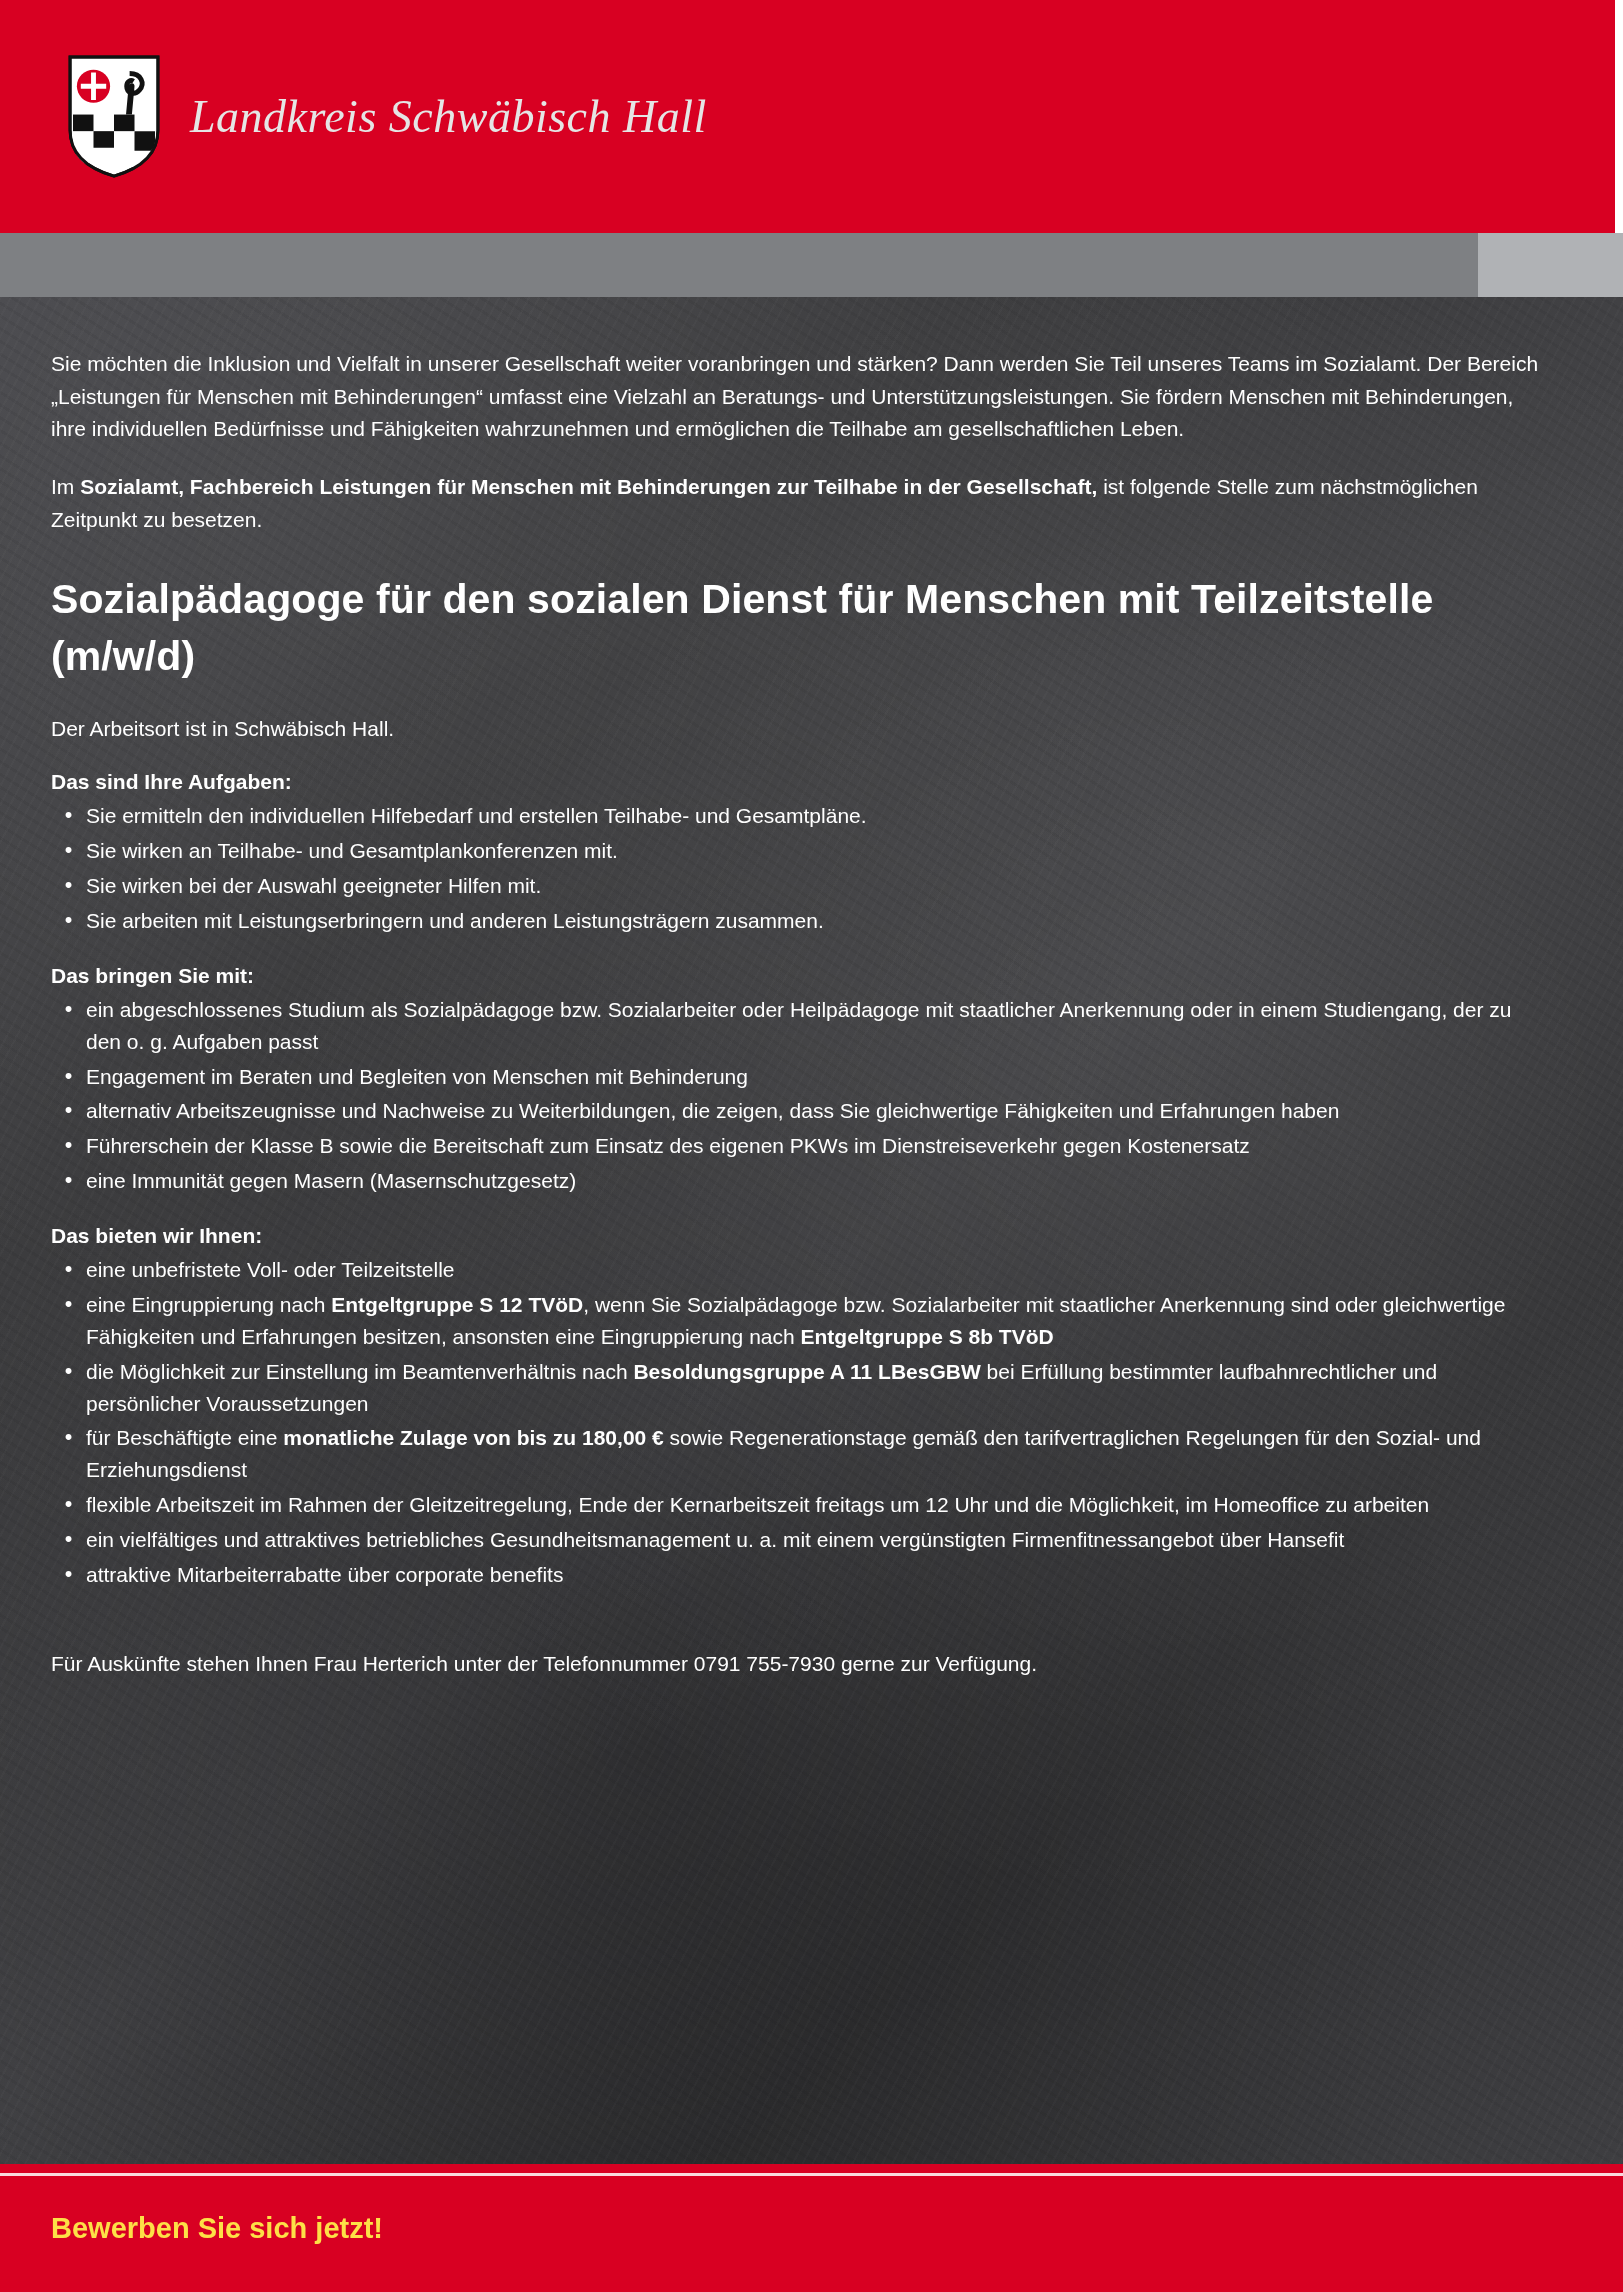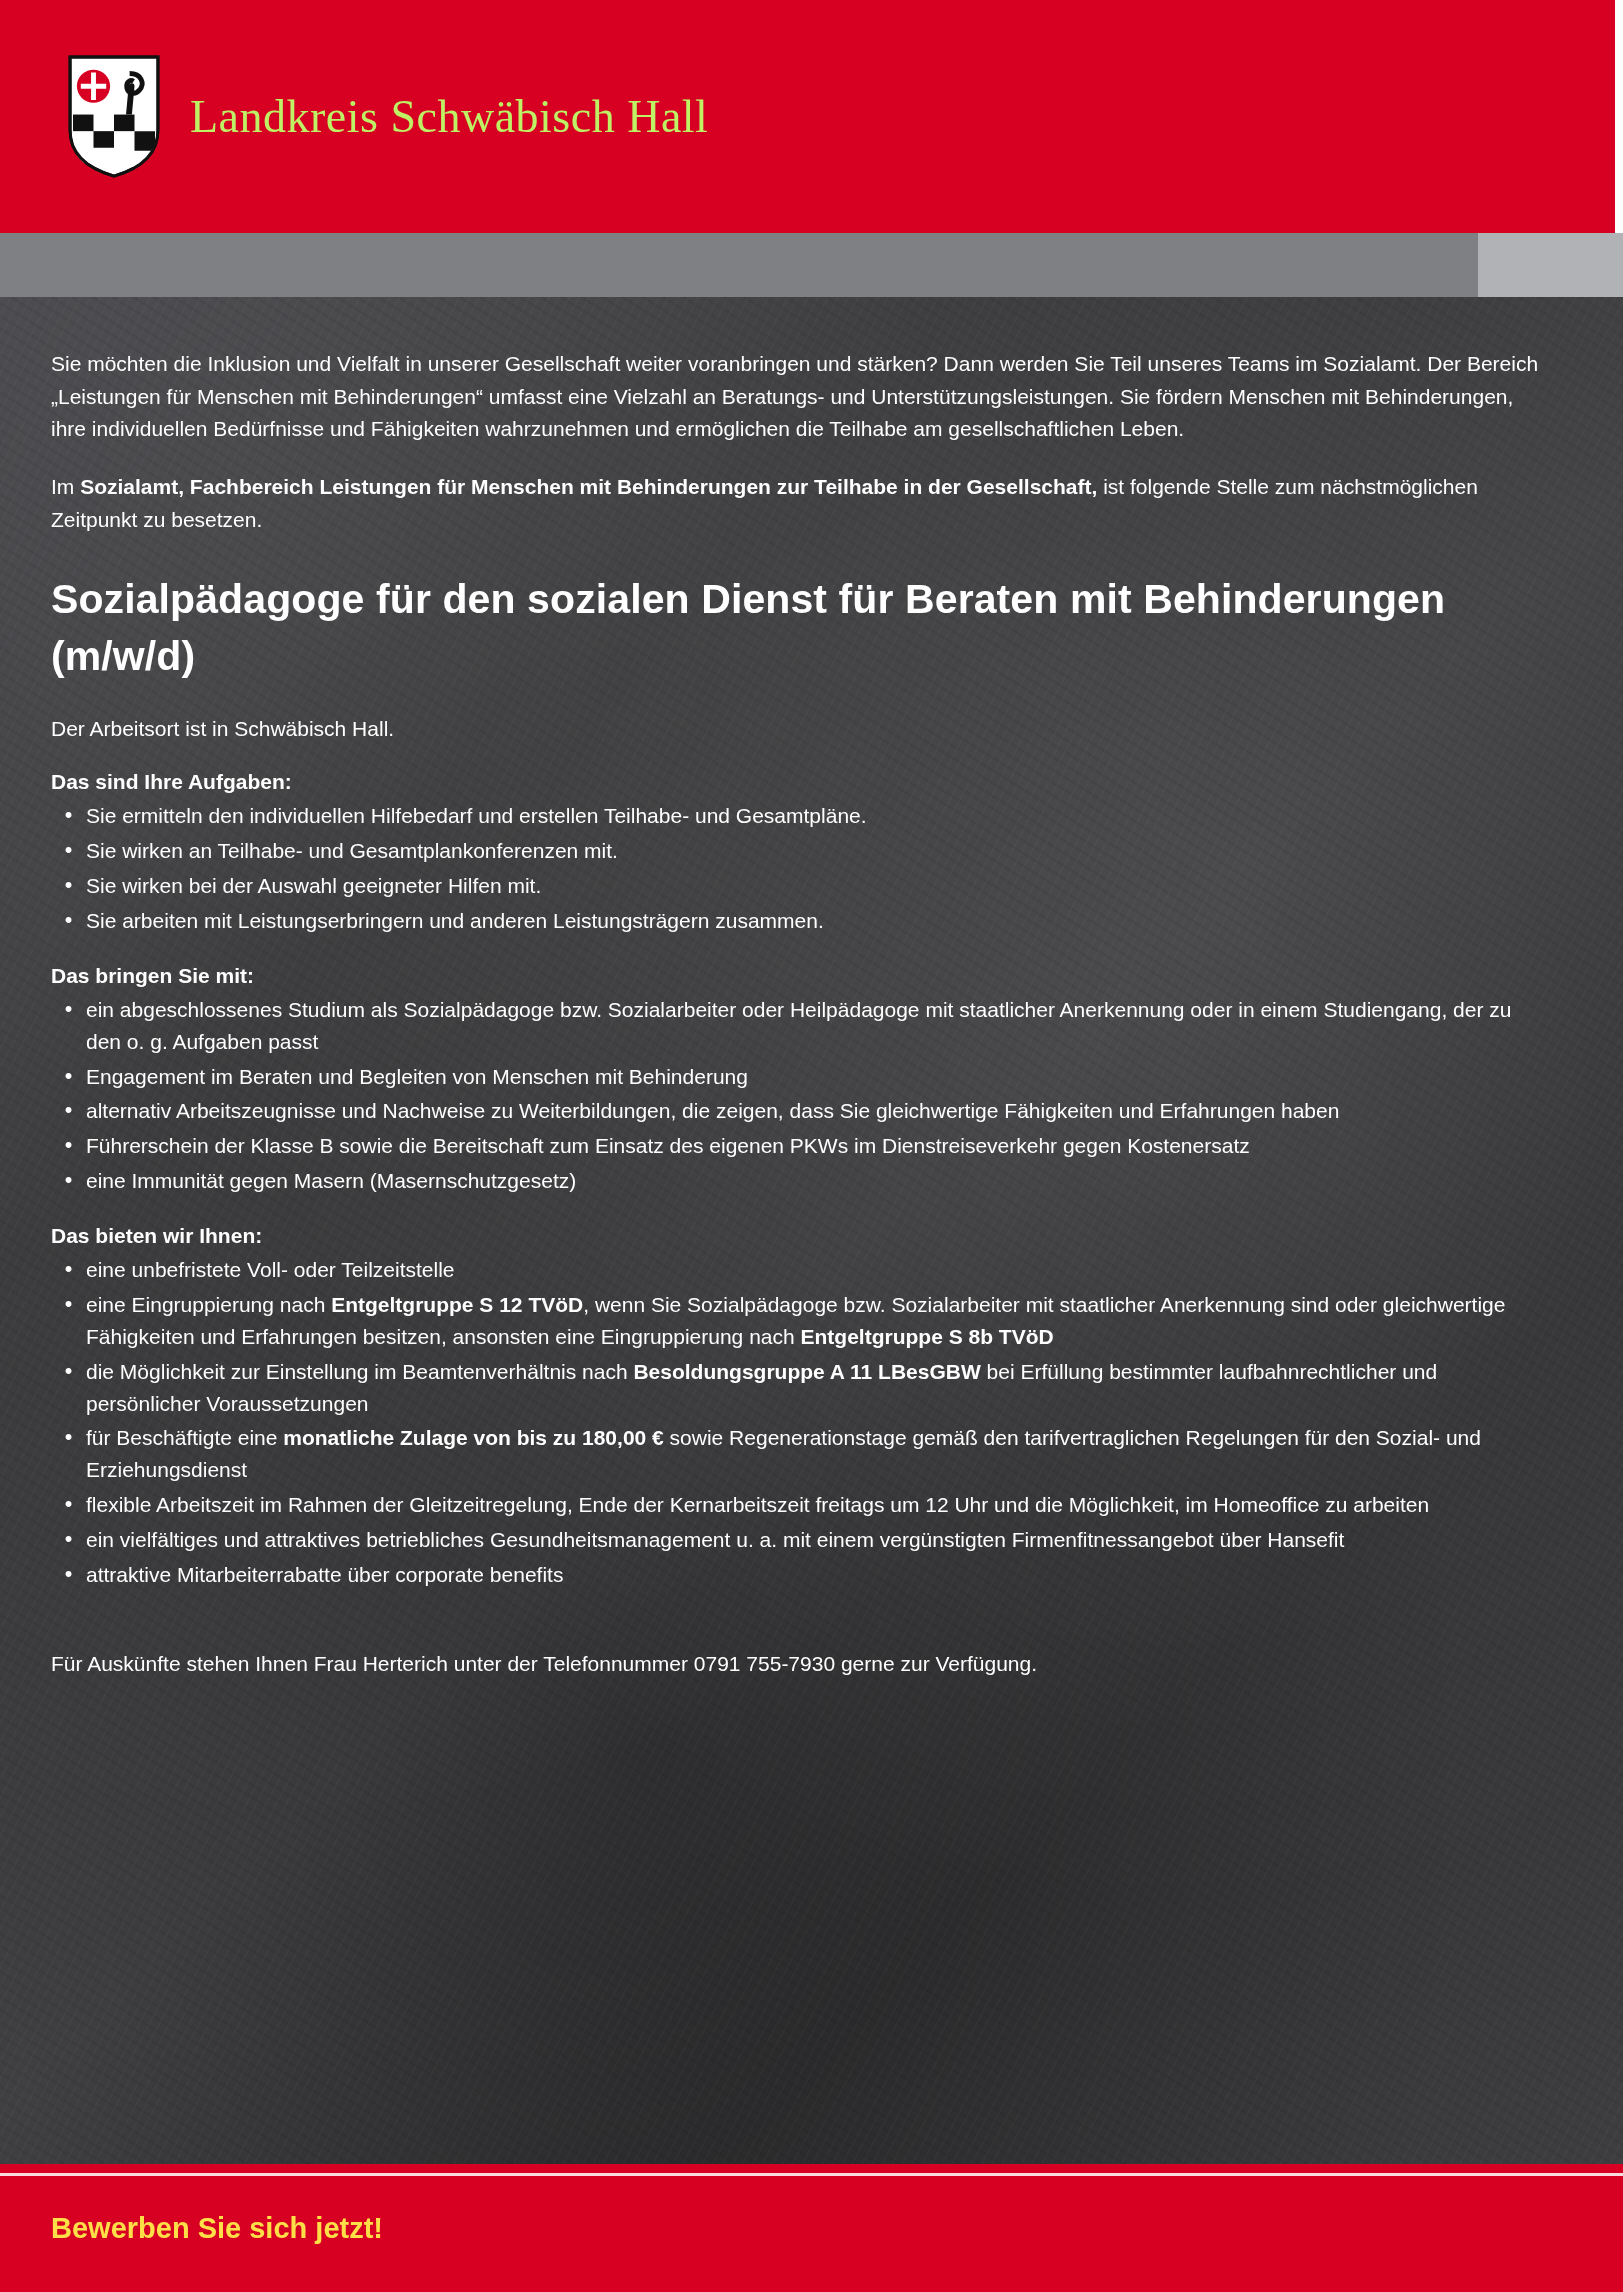--- a/index.html
+++ b/index.html
@@ -40,25 +40,26 @@
   }
   .crest {
     width: 94px;
     height: 125px;
     position: relative;
     margin-right: 29px;
     flex: 0 0 auto;
   }
   .crest svg { display: block; }
   .county-name {
-    color: #bef264;
+    color: #e5e5e5;
     font-family: "Liberation Serif", serif;
     font-size: 46px;
     letter-spacing: 0.5px;
     white-space: nowrap;
+    font-style: italic;
   }
 
   
   .grey-bar {
     position: relative;
     height: 64px;
     background: #7e8083;
     display: flex;
   }
   .grey-bar .light {
@@ -213,21 +214,21 @@
     <div class="light"></div>
   </div>
 
   <div class="content">
     <div class="content-inner">
 
       <p class="para">Sie möchten die Inklusion und Vielfalt in unserer Gesellschaft weiter voranbringen und stärken? Dann werden Sie Teil unseres Teams im Sozialamt. Der Bereich „Leistungen für Menschen mit Behinderungen“ umfasst eine Vielzahl an Beratungs- und Unterstützungsleistungen. Sie fördern Menschen mit Behinderungen, ihre individuellen Bedürfnisse und Fähigkeiten wahrzunehmen und ermöglichen die Teilhabe am gesellschaftlichen Leben.</p>
 
       <p class="para"><span>Im </span><b>Sozialamt, Fachbereich Leistungen für Menschen mit Behinderungen zur Teilhabe in der Gesellschaft,</b><span> ist folgende Stelle zum nächstmöglichen Zeitpunkt zu besetzen.</span></p>
 
-      <h1 class="job-title">Sozialpädagoge für den sozialen Dienst für Beraten mit Behinderungen (m/w/d)</h1>
+      <h1 class="job-title">Sozialpädagoge für den sozialen Dienst für Menschen mit Teilzeitstelle (m/w/d)</h1>
 
       <p class="location">Der Arbeitsort ist in Schwäbisch Hall.</p>
 
       <div class="section-head">Das sind Ihre Aufgaben:</div>
       <ul class="bullets">
           <li>Sie ermitteln den individuellen Hilfebedarf und erstellen Teilhabe- und Gesamtpläne.</li>
           <li>Sie wirken an Teilhabe- und Gesamtplankonferenzen mit.</li>
           <li>Sie wirken bei der Auswahl geeigneter Hilfen mit.</li>
           <li>Sie arbeiten mit Leistungserbringern und anderen Leistungsträgern zusammen.</li>
         </ul>

